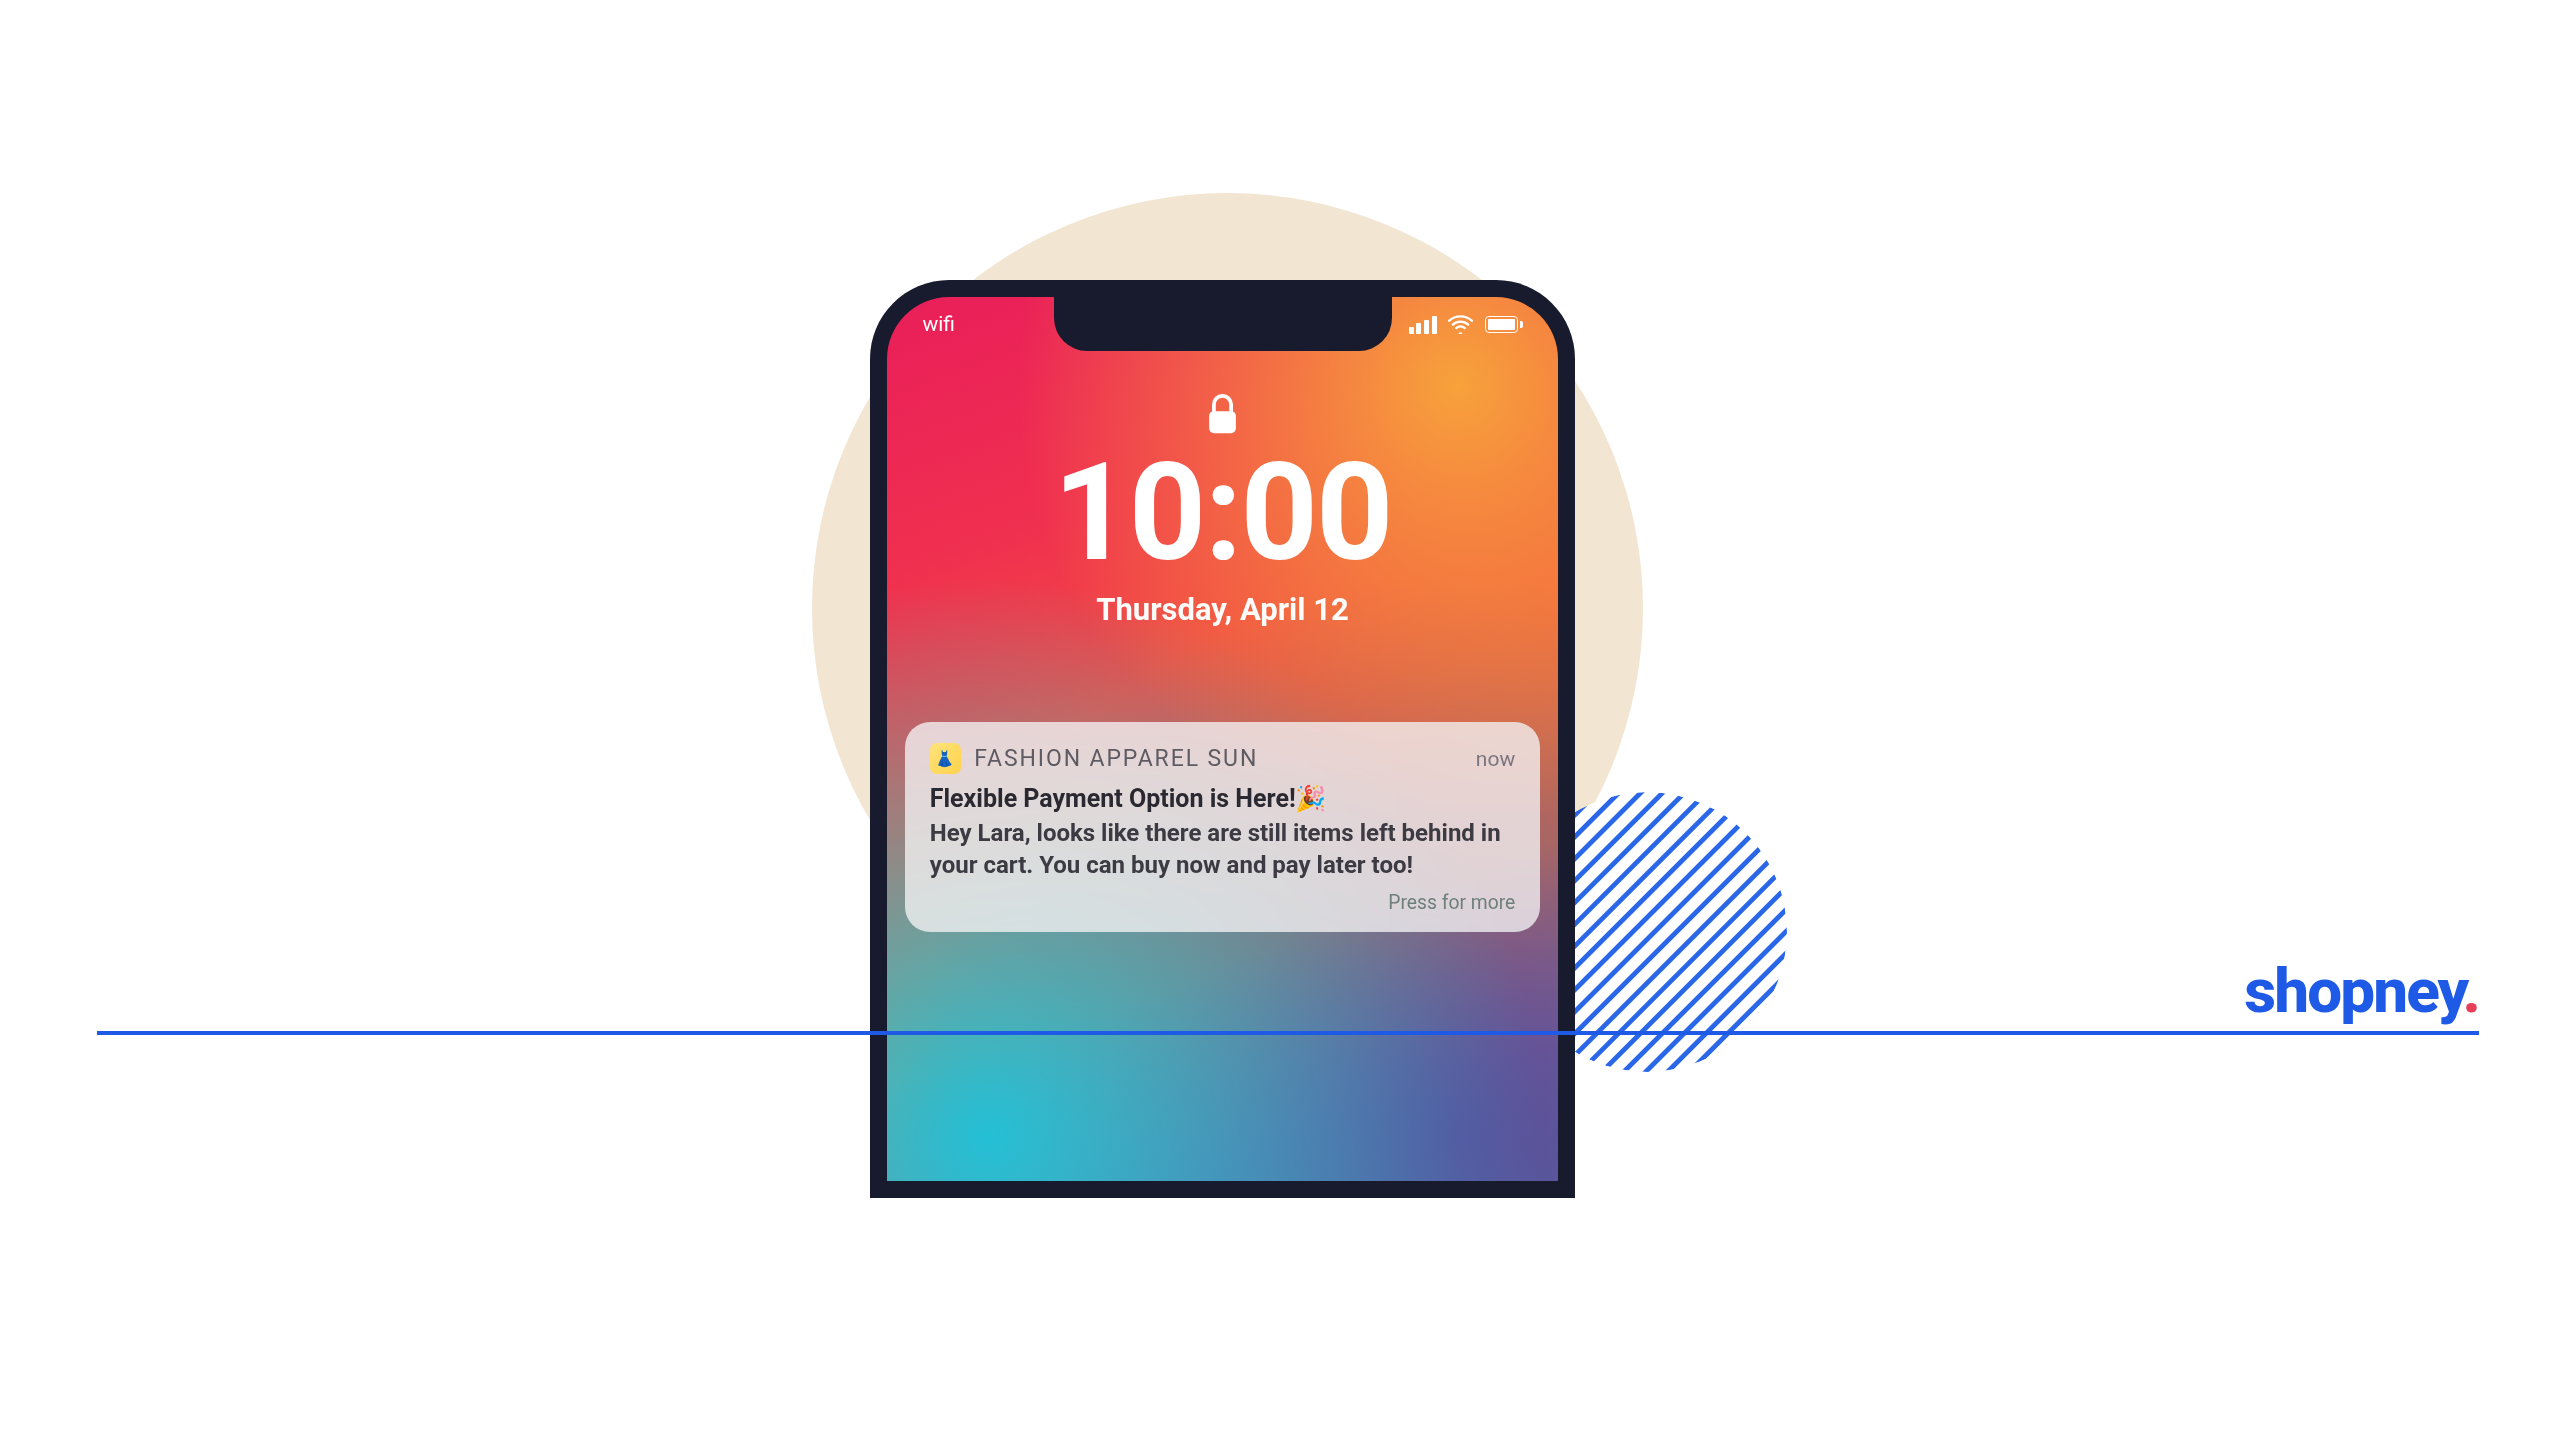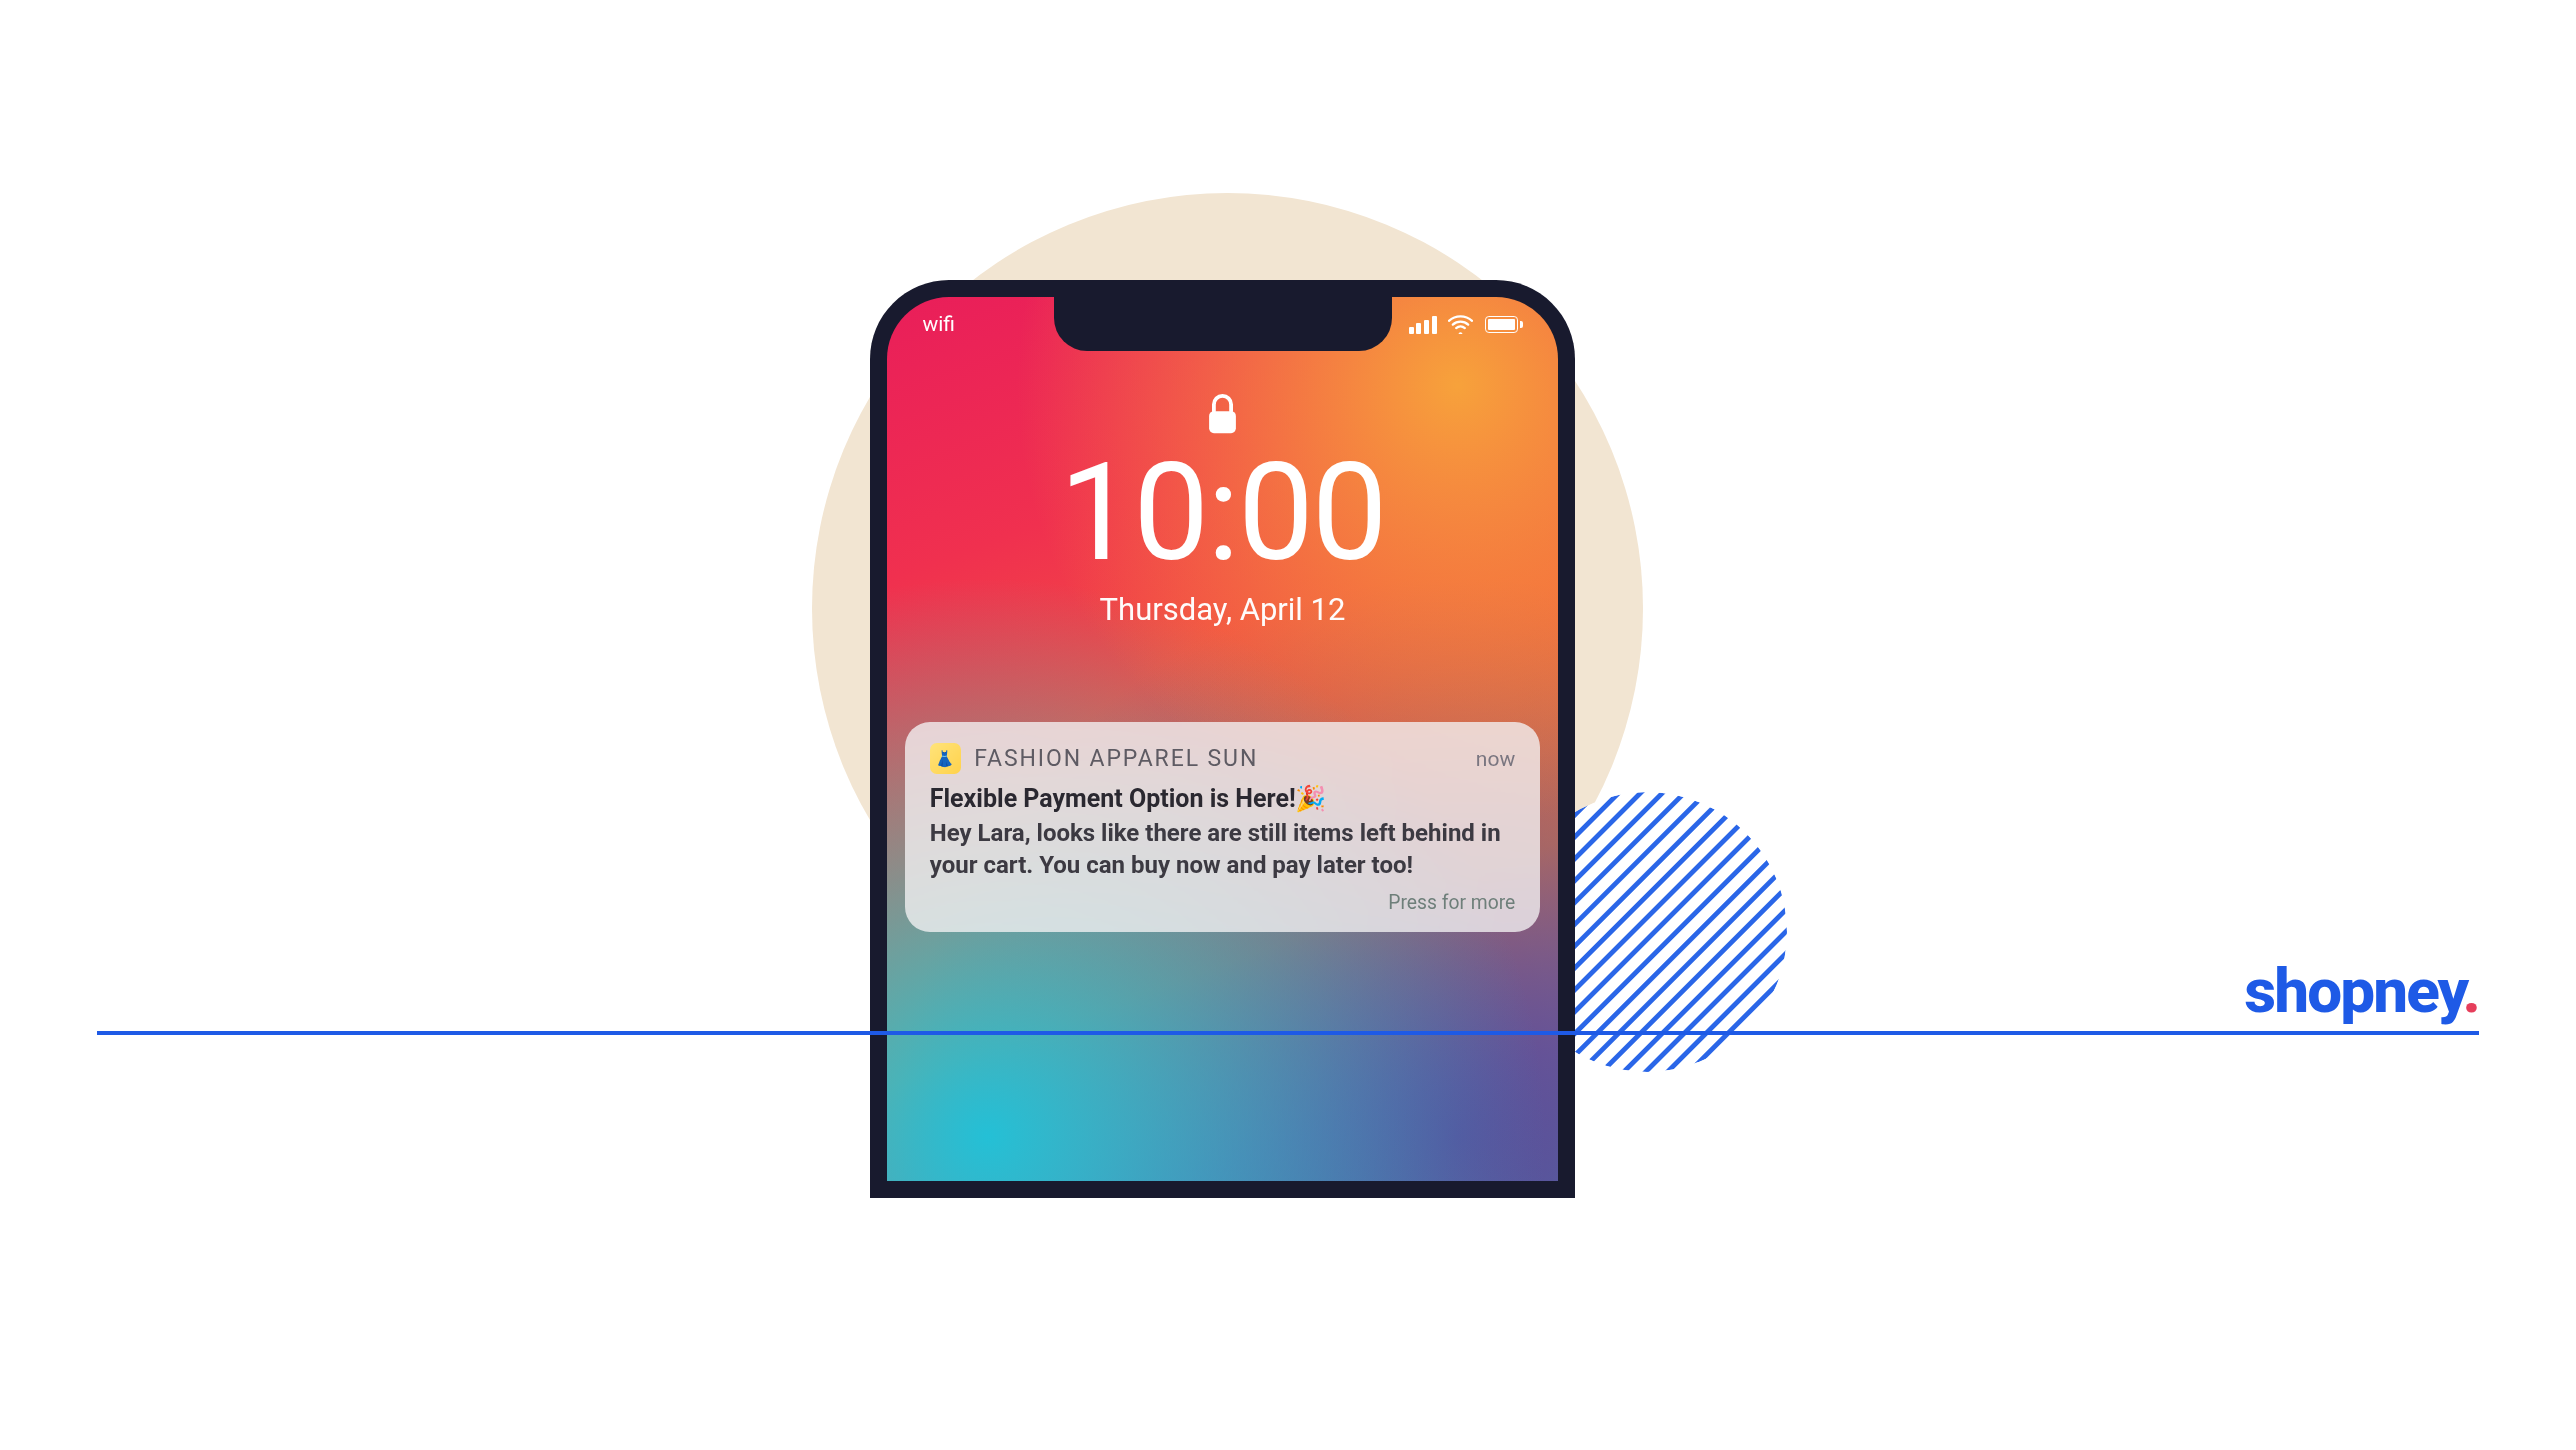--- a/index.html
+++ b/index.html
@@ -109,28 +109,28 @@
     top: 87px;
     left: 0;
     width: 100%;
     text-align: center;
     color: #ffffff;
   }
   .lock-icon-wrap { margin-top: 7.7px; margin-bottom: 5.8px;}
   .lock-icon-wrap svg { width: 33px; height: 44px; }
   .time {
     font-size: 135px;
-    font-weight: 400;
+    font-weight: 700;
     letter-spacing: -1.9px;
     line-height: 1;
     margin-top: 5.8px;
   }
   .date {
     font-size: 31px;
-    font-weight: 400;
+    font-weight: 700;
     margin-top: 9.7px;
     opacity: 0.98;
   }
 
   
   .notification {
     position: absolute;
     top: 425px;
     left: 17.4px;
     right: 17.4px;

